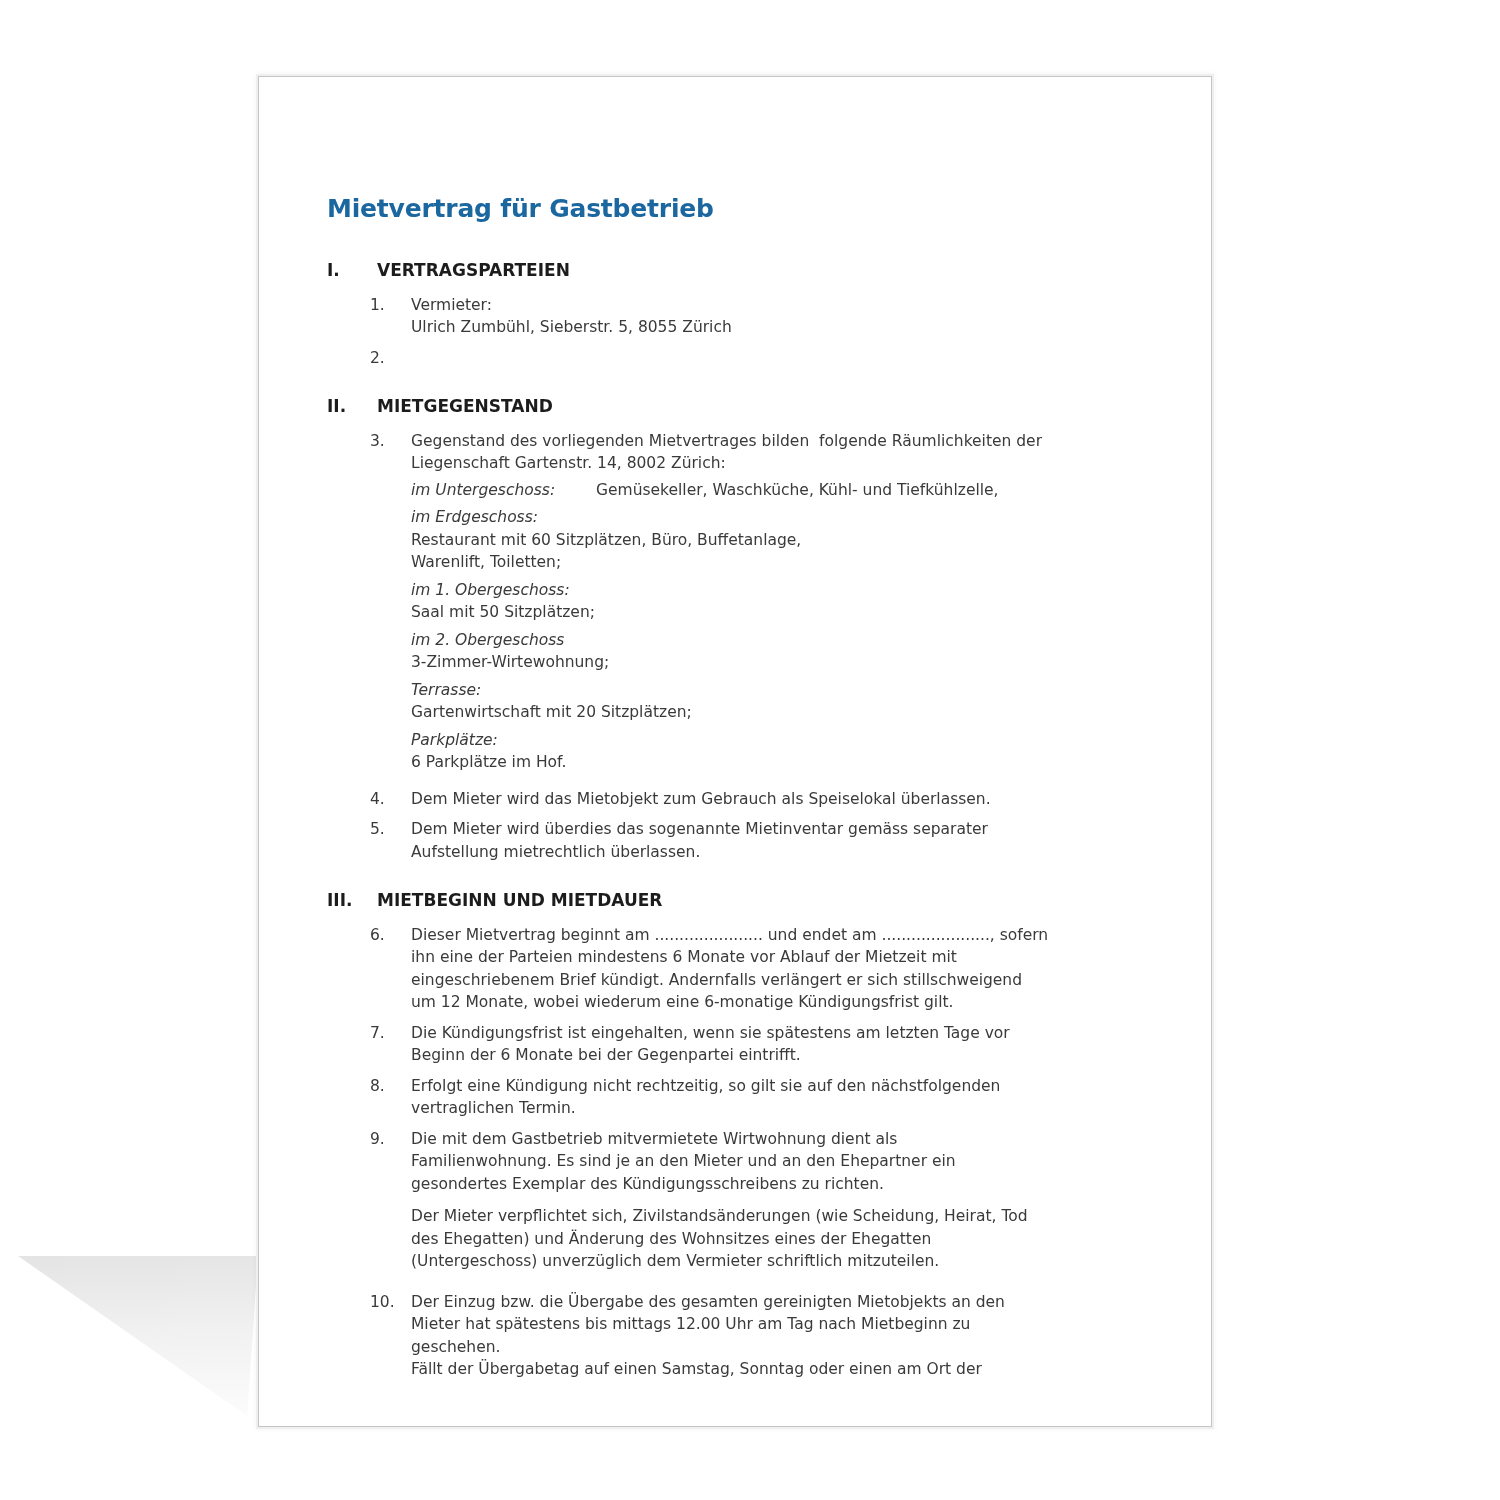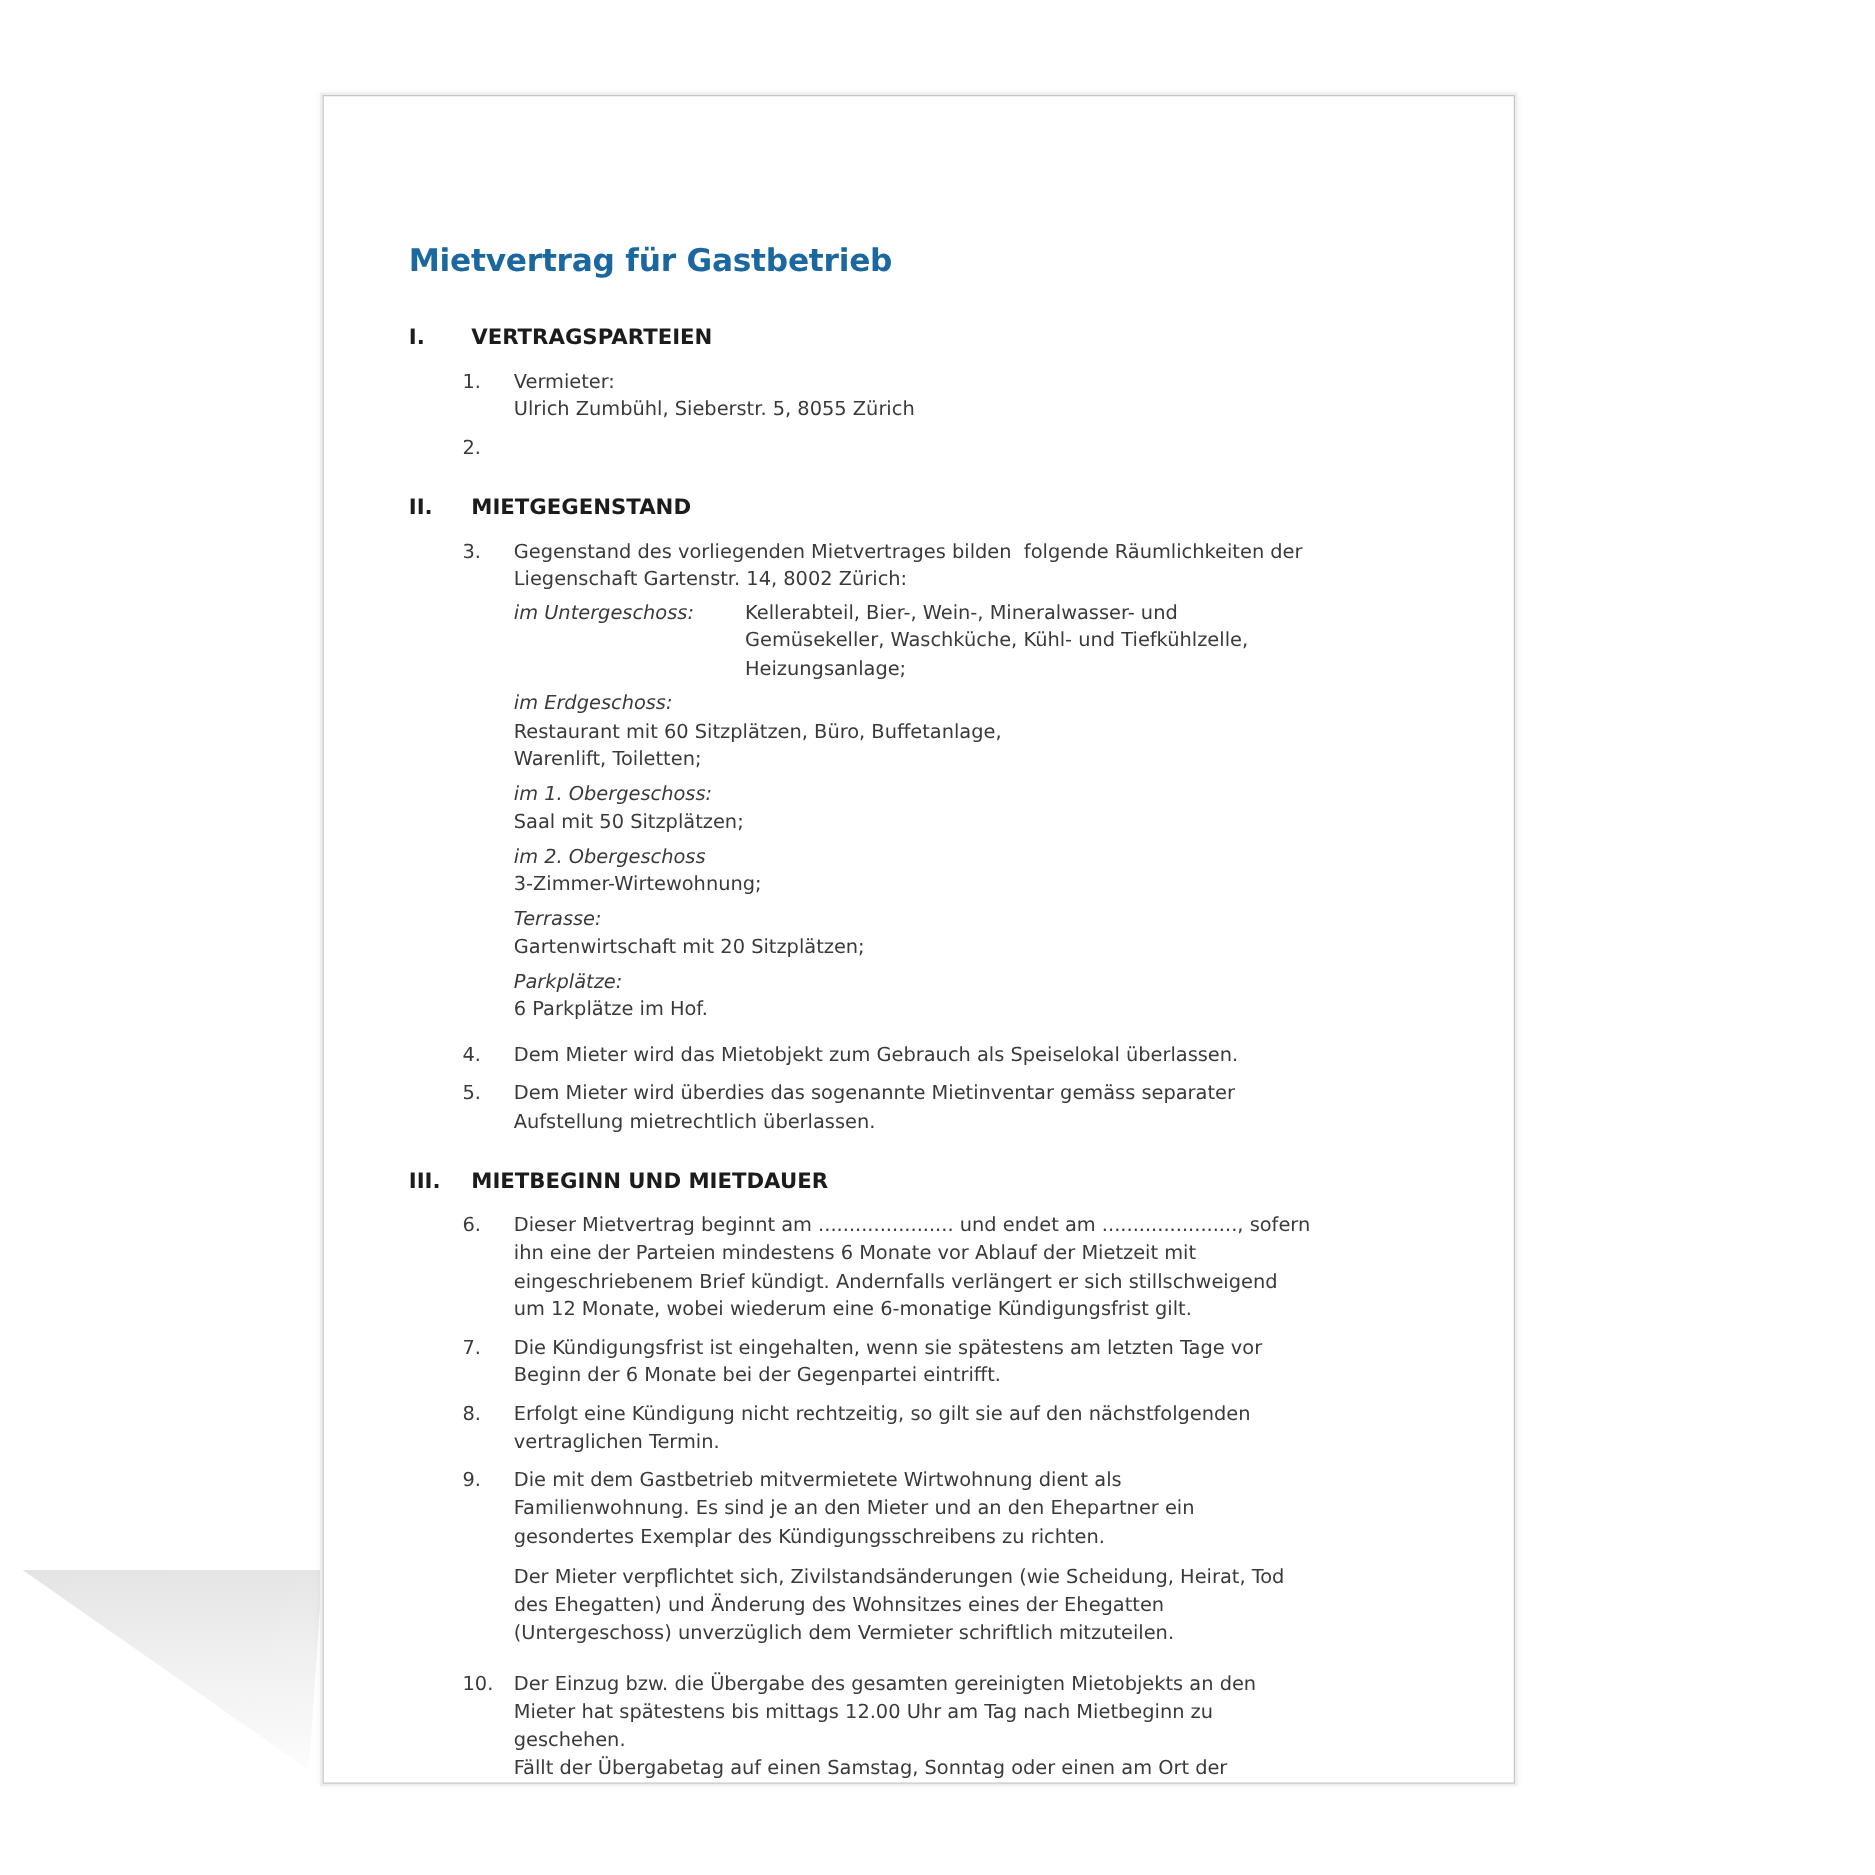--- a/index.html
+++ b/index.html
@@ -79,23 +79,21 @@
           <span class="item-num">3.</span>
           <div class="item-body">
             <div class="para">
               <div class="line">Gegenstand des vorliegenden Mietvertrages bilden  folgende Räumlichkeiten der</div>
               <div class="line">Liegenschaft Gartenstr. 14, 8002 Zürich:</div>
             </div>
             <div class="defs">
               <div class="def-row">
                 <div class="def-term">im Untergeschoss:</div>
                 <div class="def-desc">
-                  <div class="line">Kellerabteil, Bier-, Wein-, Mineralwasser- und</div>
                   <div class="line">Gemüsekeller, Waschküche, Kühl- und Tiefkühlzelle,</div>
-                  <div class="line">Heizungsanlage;</div>
                 </div>
               </div>
               <div class="def-row">
                 <div class="def-term">im Erdgeschoss:</div>
                 <div class="def-desc">
                   <div class="line">Restaurant mit 60 Sitzplätzen, Büro, Buffetanlage,</div>
                   <div class="line">Warenlift, Toiletten;</div>
                 </div>
               </div>
               <div class="def-row">

